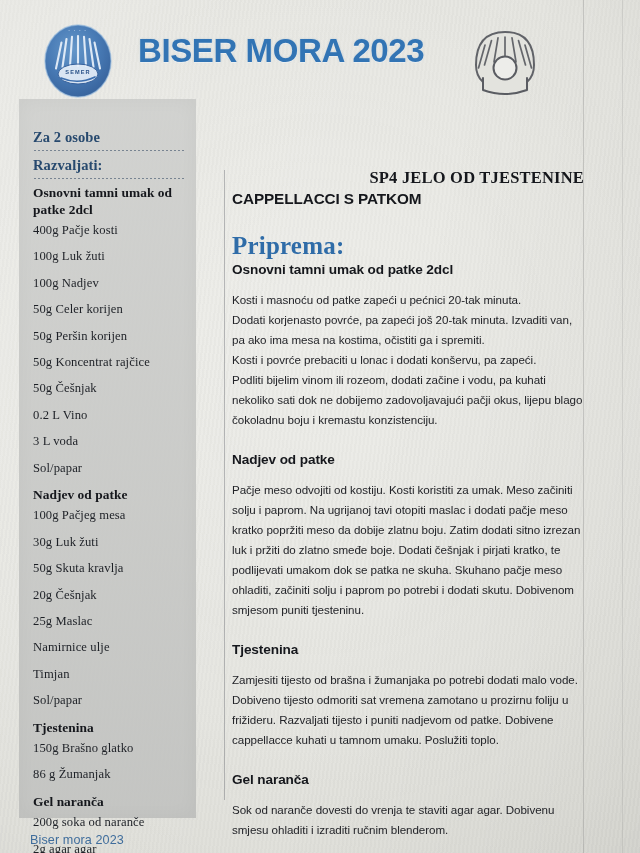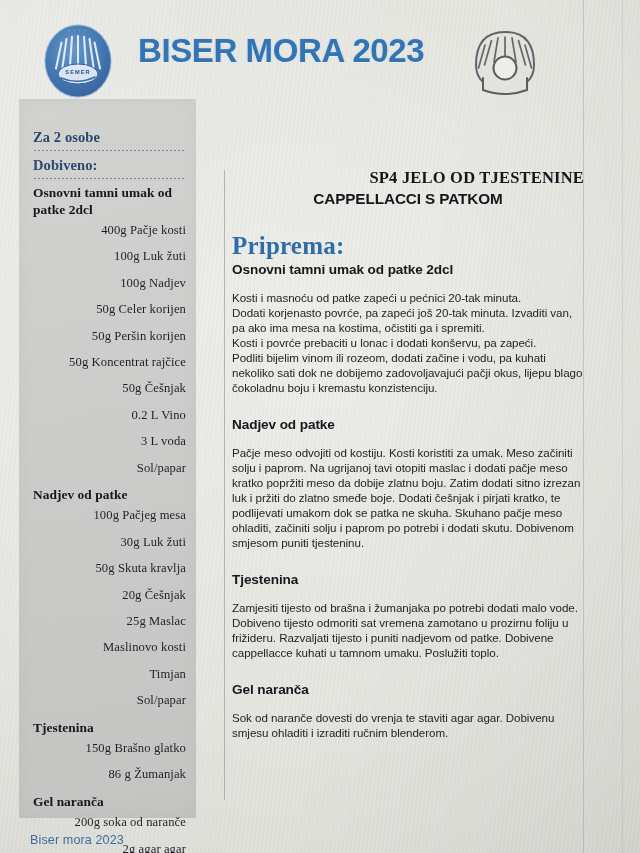--- a/index.html
+++ b/index.html
@@ -137,21 +137,20 @@
     letter-spacing: .05px;
   }
   .grp-head.first { margin-top: 6px; }
   .ing {
     font-family: "Liberation Serif", serif;
     font-size: 12.6px;
     line-height: 14px;
     color: #1d2026;
     margin: 0 0 12.4px 0;
     letter-spacing: .1px;
-    text-align: right;
   }
 
   
   .col-divider {
     position: absolute;
     left: 224px;
     top: 170px;
     width: 1px;
     height: 630px;
     background: rgba(105,108,115,.42);
@@ -175,21 +174,20 @@
     text-align: right;
   }
   .recipe-name {
     font-family: "Liberation Sans", sans-serif;
     font-weight: 700;
     font-size: 15.3px;
     letter-spacing: -0.1px;
     color: #15171c;
     margin: 2px 0 0 0;
     white-space: nowrap;
-    text-align: center;
   }
   .priprema {
     font-family: "Liberation Serif", serif;
     font-weight: 700;
     font-size: 25px;
     color: #2f6ca8;
     margin: 24px 0 2px 0;
     letter-spacing: .2px;
   }
   .sec-head {
@@ -197,21 +195,21 @@
     font-weight: 700;
     font-size: 13.6px;
     color: #15171c;
     margin: 22px 0 0 0;
     letter-spacing: -0.1px;
   }
   .sec-head.tight { margin-top: 0; }
   .body-text {
     font-family: "Liberation Sans", sans-serif;
     font-size: 11.6px;
-    line-height: 15px;
+    line-height: 20px;
     color: #232429;
     margin: 13px 0 0 0;
     letter-spacing: -0.05px;
     white-space: pre-line;
   }
 
   
   .footer {
     position: absolute;
     left: 30px;
@@ -284,42 +282,42 @@
           <path d="M20 60 L20 72 Q42 80 64 72 L64 60" fill="#e3e3de"></path>
           <circle cx="42" cy="50" r="11.5" fill="#ededea"></circle>
         </g>
       </svg>
     </div>
   </div>
 
   <div class="sidebar">
     <div class="sb-head">Za 2 osobe</div>
     <div class="dots"></div>
-    <div class="sb-head">Dobiveno:</div>
+    <div class="sb-head">Razvaljati:</div>
     <div class="dots"></div>
 
     <div class="grp-head first">Osnovni tamni umak od patke 2dcl</div>
     <div class="ing">400g Pačje kosti</div>
     <div class="ing">100g Luk žuti</div>
     <div class="ing">100g Nadjev</div>
     <div class="ing">50g Celer korijen</div>
     <div class="ing">50g  Peršin korijen</div>
     <div class="ing">50g Koncentrat rajčice</div>
     <div class="ing">50g Češnjak</div>
     <div class="ing">0.2 L Vino</div>
     <div class="ing">3 L voda</div>
     <div class="ing">Sol/papar</div>
 
     <div class="grp-head">Nadjev od patke</div>
     <div class="ing">100g Pačjeg mesa</div>
     <div class="ing">30g Luk žuti</div>
     <div class="ing">50g Skuta kravlja</div>
     <div class="ing">20g Češnjak</div>
     <div class="ing">25g Maslac</div>
-    <div class="ing">Maslinovo kosti</div>
+    <div class="ing">Namirnice ulje</div>
     <div class="ing">Timjan</div>
     <div class="ing">Sol/papar</div>
 
     <div class="grp-head">Tjestenina</div>
     <div class="ing">150g Brašno glatko</div>
     <div class="ing">86 g Žumanjak</div>
 
     <div class="grp-head">Gel naranča</div>
     <div class="ing">200g soka od naranče</div>
     <div class="ing">2g agar agar</div>

